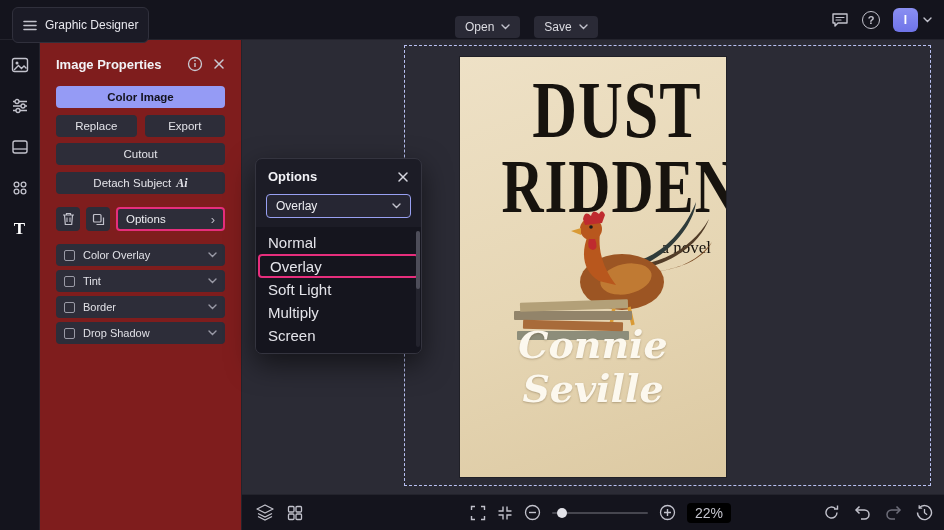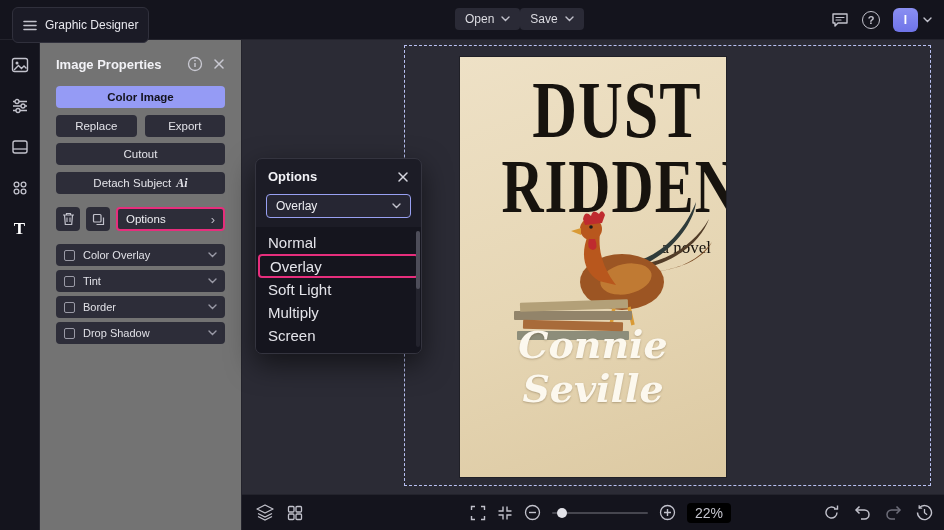--- a/index.html
+++ b/index.html
@@ -11,41 +11,41 @@
   }
   .icon { display:inline-flex; align-items:center; justify-content:center; color:#c2c2cc; }
   svg { display:block; }
 
   
   .topbar { position:absolute; top:0; left:0; right:0; height:40px; background:#14141d;
     border-bottom:1px solid #23232c; z-index:6; }
   .app-chip { position:absolute; left:12px; top:7px; height:36px; display:flex; align-items:center;
     gap:8px; padding:0 10px; background:#1b1b26; border:1px solid #30303c; border-radius:6px;
     color:#e8e8ee; font-size:12px; cursor:pointer; }
-  .topbar-center { position:absolute; left:455px; top:8px; display:flex; }
+  .topbar-center { position:absolute; left:455px; top:16px; display:flex; gap:14px; }
   .tb-btn { height:22px; background:#2a2a36; border-radius:4px; padding:0 10px; display:flex;
     align-items:center; gap:7px; color:#dcdce2; font-size:12px; cursor:pointer; }
   .topbar-right { position:absolute; right:12px; top:0; height:40px; display:flex; align-items:center; gap:13px; }
   .help-circle { width:18px; height:18px; border:1.5px solid #c2c2cc; border-radius:50%;
     display:flex; align-items:center; justify-content:center; font-size:11px; font-weight:bold; color:#c2c2cc; }
   .avatar { width:25px; height:24px; border-radius:6px; background:linear-gradient(180deg,#8a8ff2,#6f74e8);
     color:#fff; font-weight:bold; font-size:12px; display:flex; align-items:center; justify-content:center; }
   .avatar-wrap { display:flex; align-items:center; gap:5px; cursor:pointer; }
 
   
   .rail { position:absolute; left:0; top:40px; bottom:0; width:40px; background:#14141d;
     border-right:1px solid #23232c; display:flex; flex-direction:column; align-items:center;
     padding-top:12px; gap:15px; z-index:5; }
   .rail-item { width:26px; height:26px; display:flex; align-items:center; justify-content:center;
     color:#8b8b98; cursor:pointer; border-radius:5px; }
   .rail-item.active { color:#ffffff; }
   .text-tool-glyph { font-family:"Liberation Serif", serif; font-size:17px; font-weight:bold; }
 
   
-  .panel { position:absolute; left:40px; top:40px; bottom:0; width:202px; background:#737373;
+  .panel { position:absolute; left:40px; top:40px; bottom:0; width:202px; background:#7f1d1d;
     border-right:1px solid #23232c; padding:14px 16px; z-index:5; }
   .panel-head { display:flex; align-items:center; height:20px; margin-bottom:12px; }
   .panel-title { flex:1; font-size:13px; font-weight:bold; color:#f2f2f6; }
   .panel-head .icon { margin-left:10px; cursor:pointer; color:#c9c9d2; }
   .btn { width:100%; height:22px; border-radius:4px; background:#2d2d39; color:#e3e3e9;
     display:flex; align-items:center; justify-content:center; gap:5px; font-size:11.5px;
     margin-bottom:7px; cursor:pointer; }
   .btn-primary { background:#959bf5; color:#13131d; font-weight:bold; }
   .btn-row { display:flex; gap:8px; margin-bottom:6px; }
   .btn-row .btn { margin-bottom:0; flex:1; }

